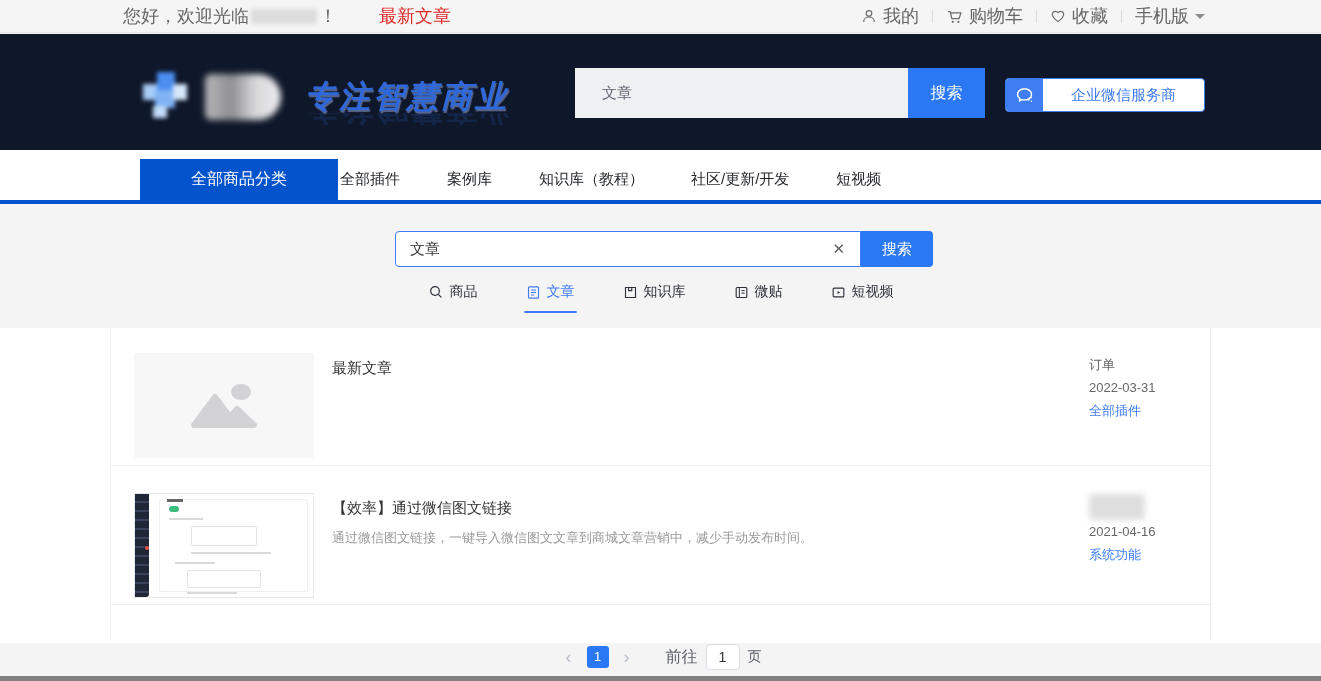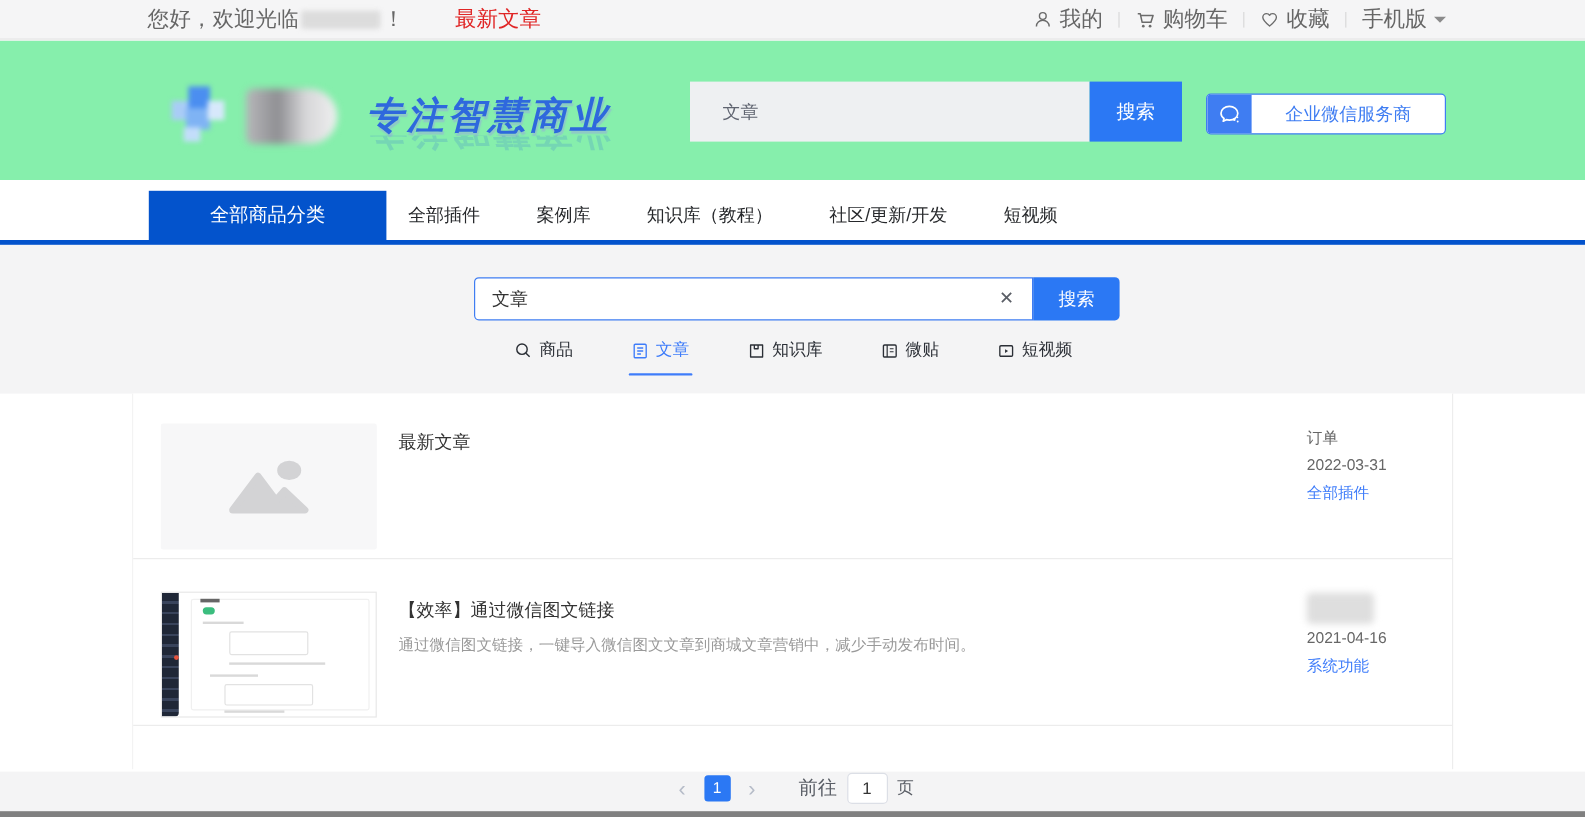--- a/index.html
+++ b/index.html
@@ -14,21 +14,21 @@
   .censor-user { width:66px; height:15px; margin:0 2px; }
   .logout { margin-left:42px; color:#e02626; cursor:pointer; }
   .topbar-right { margin-left:auto; margin-right:116px; display:flex; align-items:center;text-align:center; }
   .tb-item { display:flex; align-items:center; cursor:pointer; }
   .tb-item svg { margin-right:6px; }
   .tb-sep { width:1px; height:13px; background:#d9d9d9; margin:0 13px; }
   .caret { width:0; height:0; border-left:5px solid transparent; border-right:5px solid transparent;
            border-top:5px solid #8b8b8b; margin-left:6px; }
 
   
-  .header { position:absolute; top:34px; left:0; width:100%; height:116px; background:#86efac; }
+  .header { position:absolute; top:34px; left:0; width:100%; height:116px; background:#0f172a; }
   .logo-mark { position:absolute; left:143px; top:38px; width:46px; height:46px; filter:blur(2px); }
   .logo-mark div { position:absolute; }
   .lp1 { left:0; top:12px; width:16px; height:16px; background:#a9ccf6; }
   .lp2 { left:14px; top:0; width:18px; height:20px; background:#4b8ef0; }
   .lp3 { left:12px; top:18px; width:20px; height:18px; background:#7fb3f4; }
   .lp4 { left:30px; top:12px; width:14px; height:16px; background:#d7e8fb; }
   .lp5 { left:10px; top:34px; width:14px; height:12px; background:#c3ddfa; }
   .logo-name-blob { position:absolute; left:205px; top:40px; width:76px; height:46px;
         border-radius:6px 23px 23px 6px; filter:blur(3px);
         background:linear-gradient(90deg,#b7b7ba,#8f8f93 35%,#d6d6d8 65%,#efeff0); }
@@ -44,21 +44,21 @@
   .hsearch button { width:77px; height:50px; background:#2b78f4; border:none; color:#fff;
         font-size:16px; cursor:pointer; font-family:inherit; }
   .wecom { position:absolute; left:1005px; top:44px; width:200px; height:34px; border:1px solid #3f7df2;
         border-radius:4px; display:flex; align-items:stretch; cursor:pointer; background:#fff; overflow:hidden; }
   .wecom-icon { width:37px; background:#3f7df2; display:flex; align-items:center; justify-content:center; }
   .wecom-label { flex:1; display:flex; align-items:center; justify-content:center; color:#3f7df2; font-size:15px; }
 
   
   .nav { position:absolute; top:150px; left:0; width:100%; height:54px; background:#fff; }
   .nav-underline { position:absolute; bottom:0; left:0; width:100%; height:4px; background:#0353cc; }
-  .nav-active { position:absolute; left:124px; top:9px; width:198px; height:41px; background:#0353cc;
+  .nav-active { position:absolute; left:140px; top:9px; width:198px; height:41px; background:#0353cc;
         color:#fff; font-size:16px; display:flex; align-items:center; justify-content:center; cursor:pointer; }
   .nav-items { position:absolute; left:340px; top:9px; height:41px; display:flex; align-items:center;
         gap:47px; font-size:15px; color:#26282b; }
   .nav-items span { cursor:pointer; white-space:nowrap; }
 
   
   .msearch { position:absolute; left:395px; top:231px; height:36px; display:flex; }
   .msearch-box { position:relative; }
   .msearch input { width:466px; height:36px; border:1px solid #3f7df2; border-radius:4px 0 0 4px;
         background:#fff; padding:0 40px 0 14px; font-size:15px; color:#333; outline:none; font-family:inherit; }

